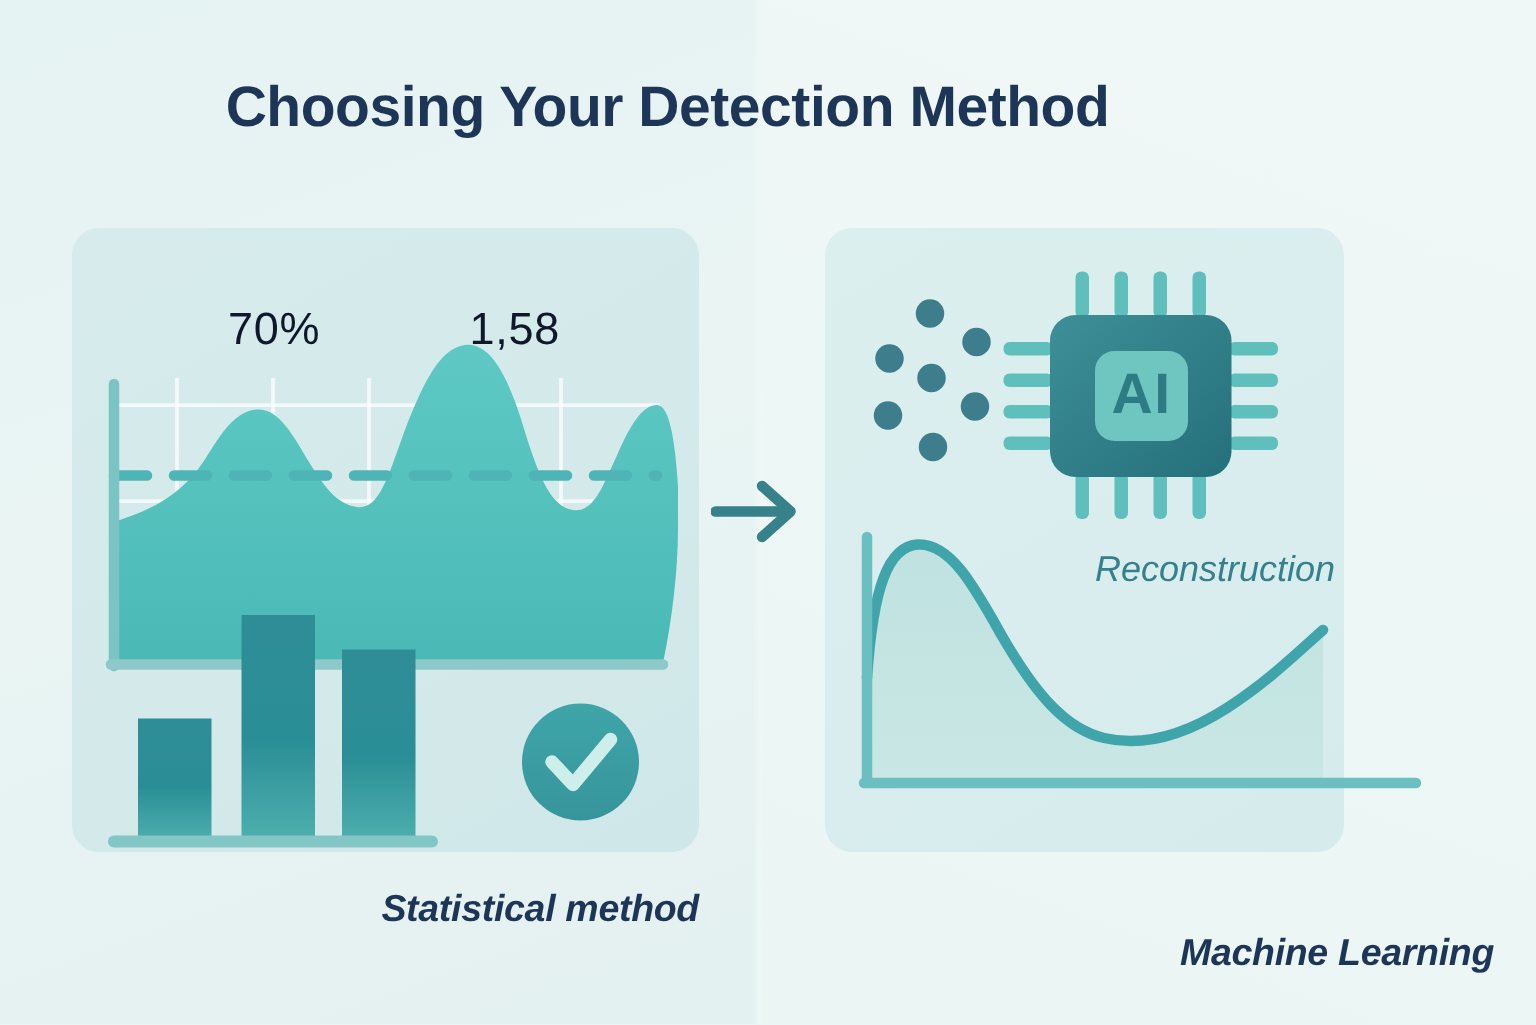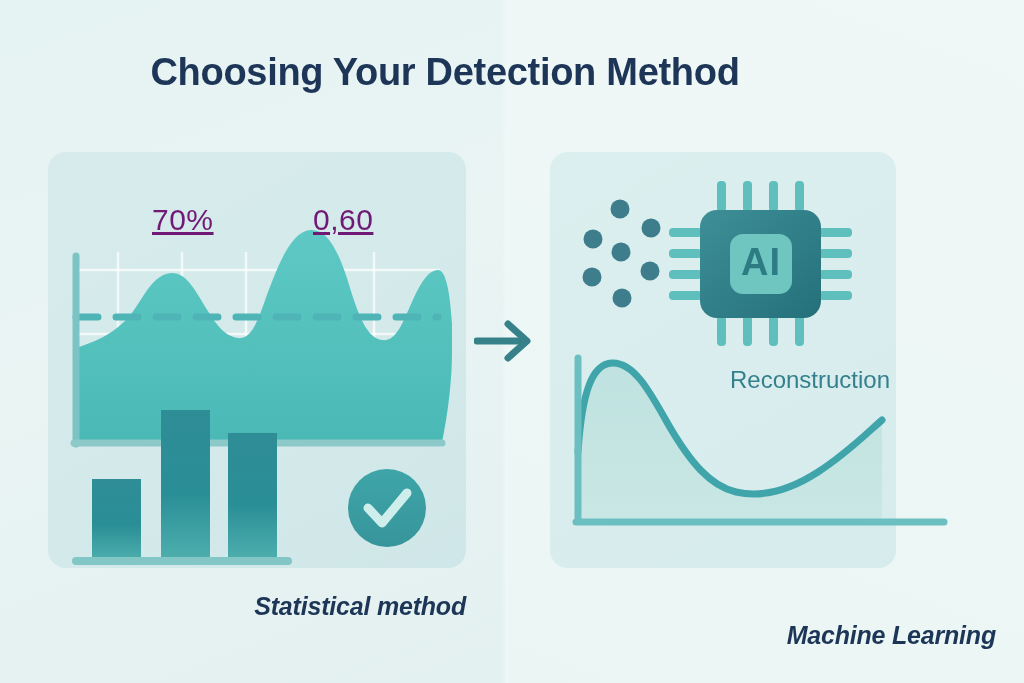--- a/index.html
+++ b/index.html
@@ -82,23 +82,22 @@
     letter-spacing: -0.2px;
     font-style: italic;
   }
   .caption-left { left: 48px; }
   .caption-right { left: 578px; margin-top: 29px; }
 
   
   .stat-label {
     position: absolute;
     font-size: 30px;
-    color: #701a75;
+    color: #0f172a;
     letter-spacing: 0.5px;
-    text-decoration: underline;
   }
   .stat-pct  { left: 152px; top: 203px; }
   .stat-num  { left: 313px; top: 203px; }
 
   
   .arrow {
     position: absolute;
     left: 474px; top: 317px;
     width: 62px; height: 46px;
   }
@@ -111,20 +110,21 @@
 
   
   .recon-text {
     position: absolute;
     left: 706px; top: 366px;
     width: 208px;
     text-align: center;
     font-size: 24px;
     line-height: 1.18;
     color: #34808c;
+    font-style: italic;
   }
 </style>
 </head>
 <body>
 
 <div class="canvas">
 
   <div class="bg-left"></div>
   <div class="bg-right"></div>
   <div class="bg-seam"></div>
@@ -194,21 +194,21 @@
 
       <g>
         <circle cx="339" cy="356" r="39" fill="url(#checkGrad)"></circle>
         <path d="M 320 356 L 334 371 L 359 341" fill="none" stroke="#cdeeea" stroke-width="9" stroke-linecap="round" stroke-linejoin="round"></path>
       </g>
     </svg>
   </div>
 
   <div class="stat-label stat-pct">70%</div>
 
-  <div class="stat-label stat-num">0,60</div>
+  <div class="stat-label stat-num">1,58</div>
 
   <div class="panel-caption caption-left">Statistical method</div>
 
   <svg class="arrow" viewBox="0 0 62 46">
     <line x1="3" y1="24" x2="48" y2="24" stroke="#36818a" stroke-width="7" stroke-linecap="round"></line>
     <path d="M 34 7 L 53 24 L 34 41" fill="none" stroke="#36818a" stroke-width="7" stroke-linecap="round" stroke-linejoin="round"></path>
   </svg>
 
   <div class="panel panel-right">
 

